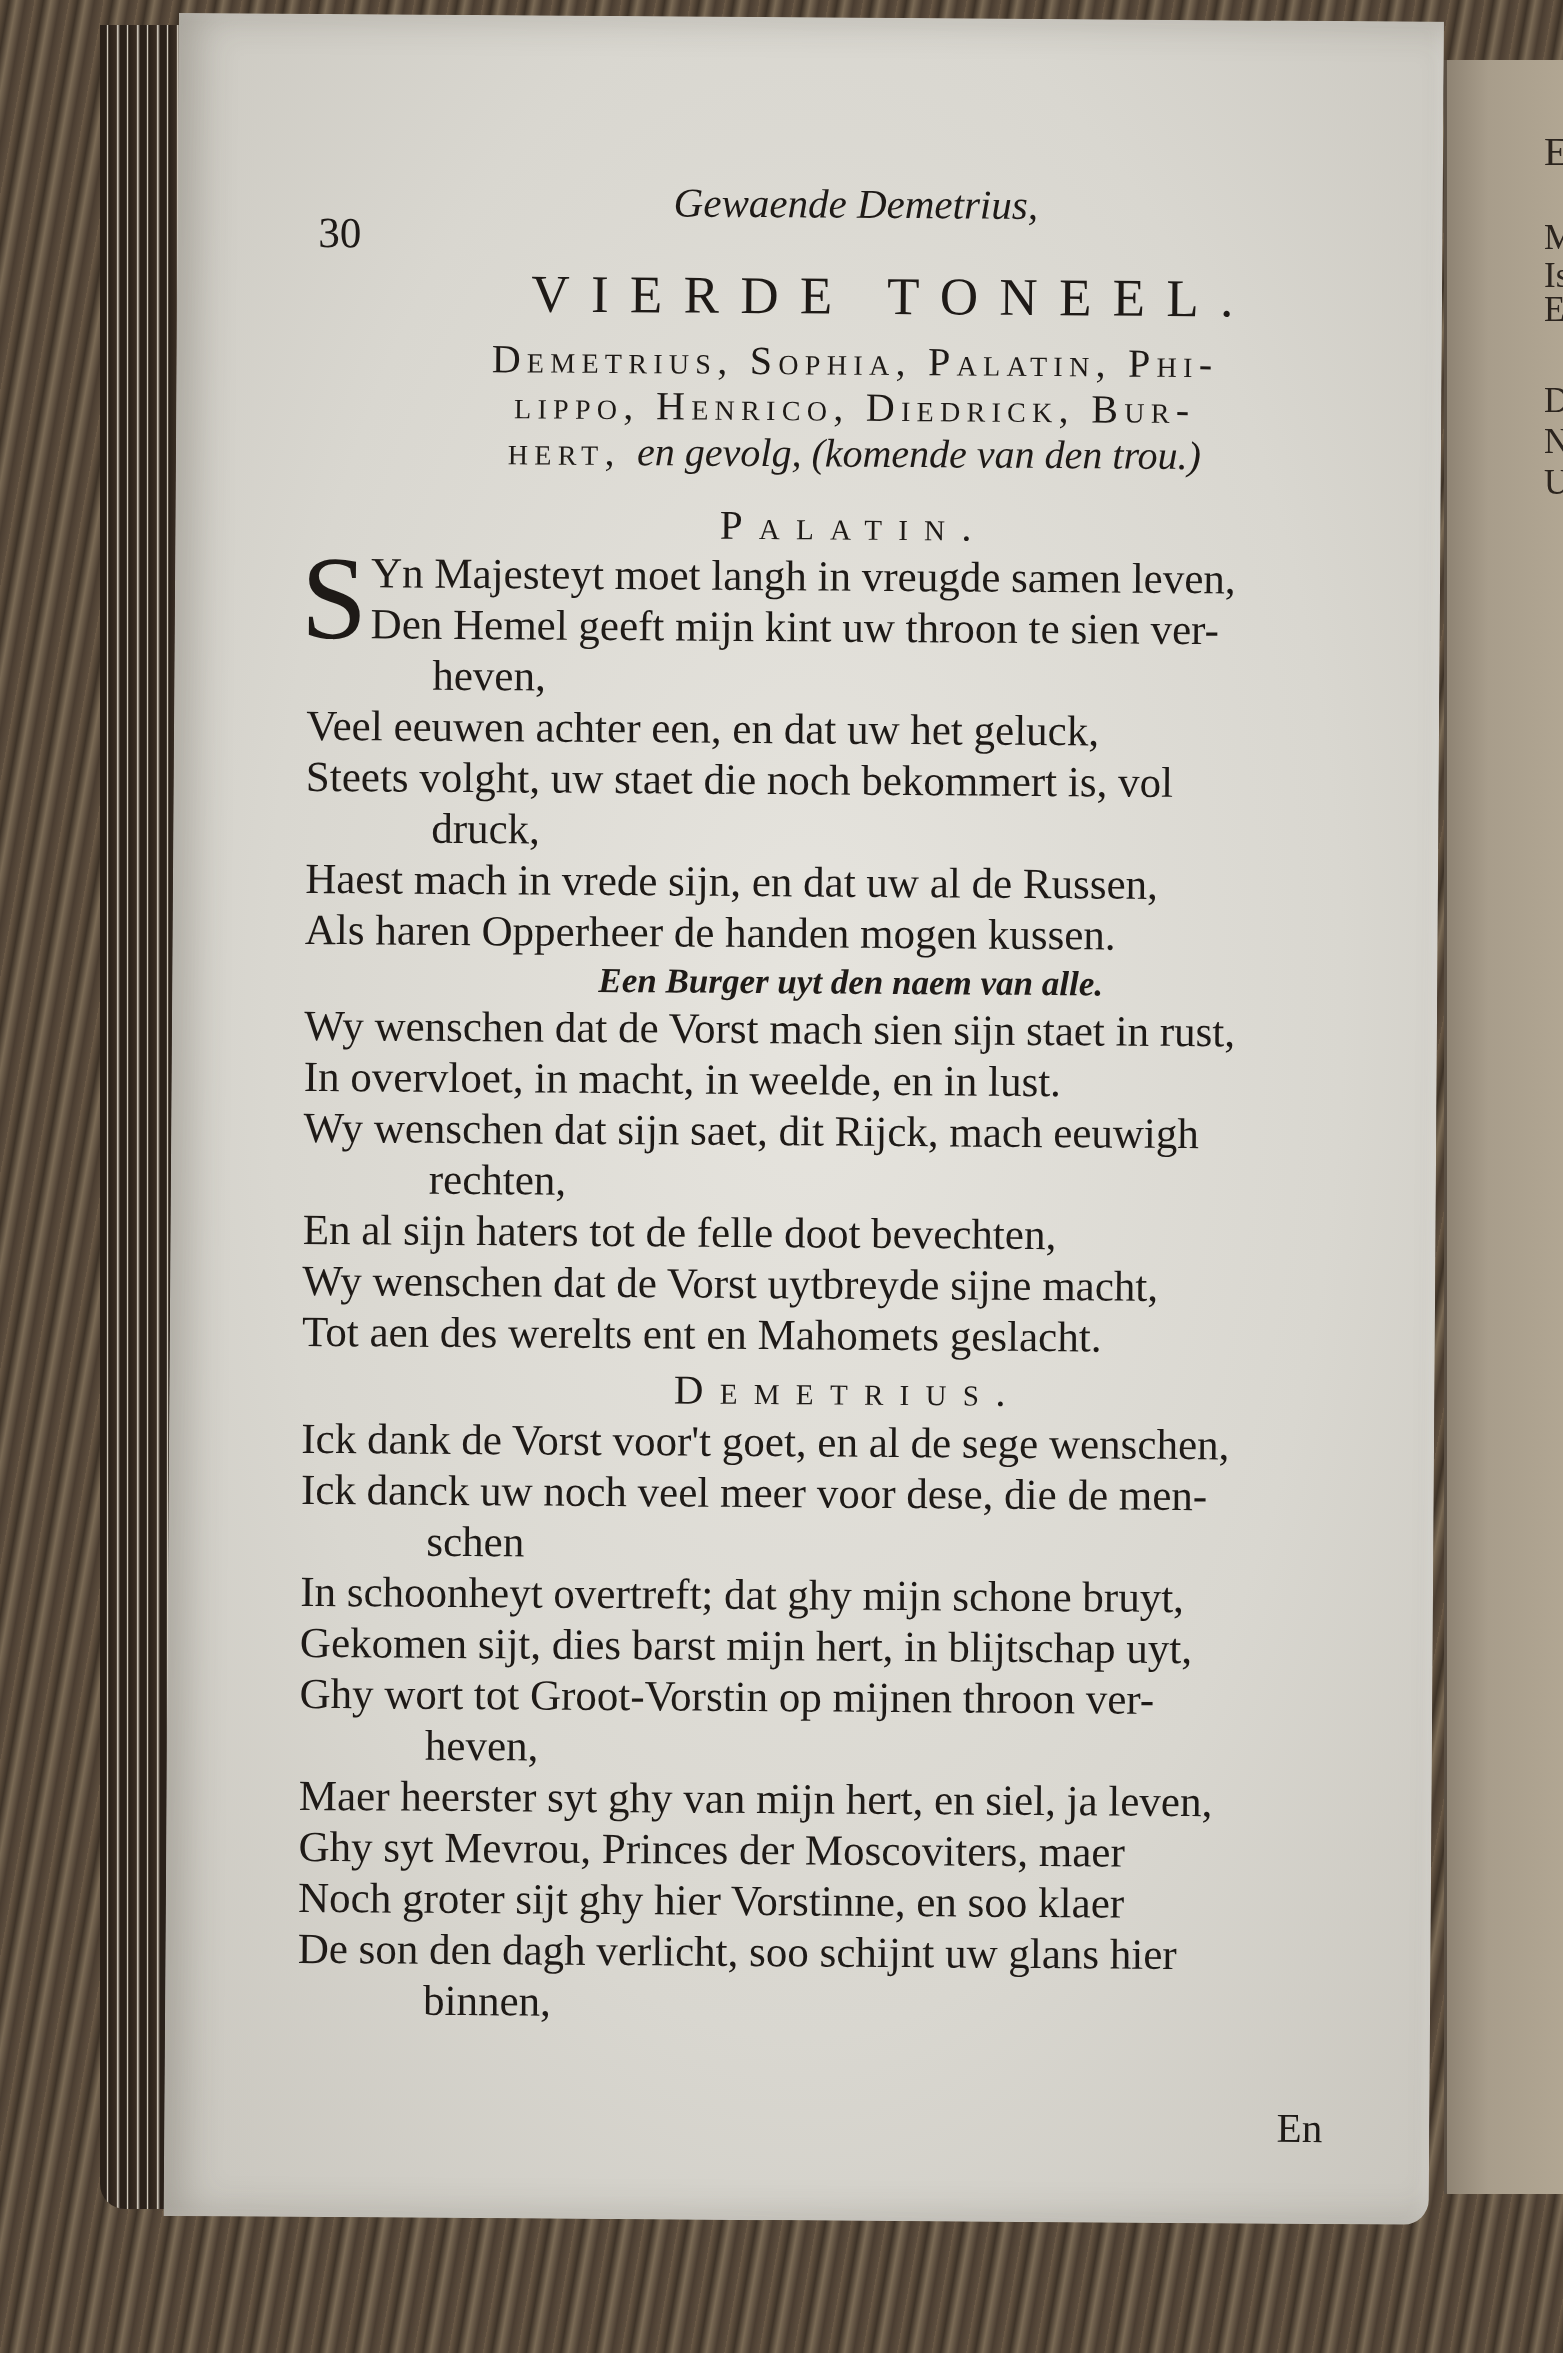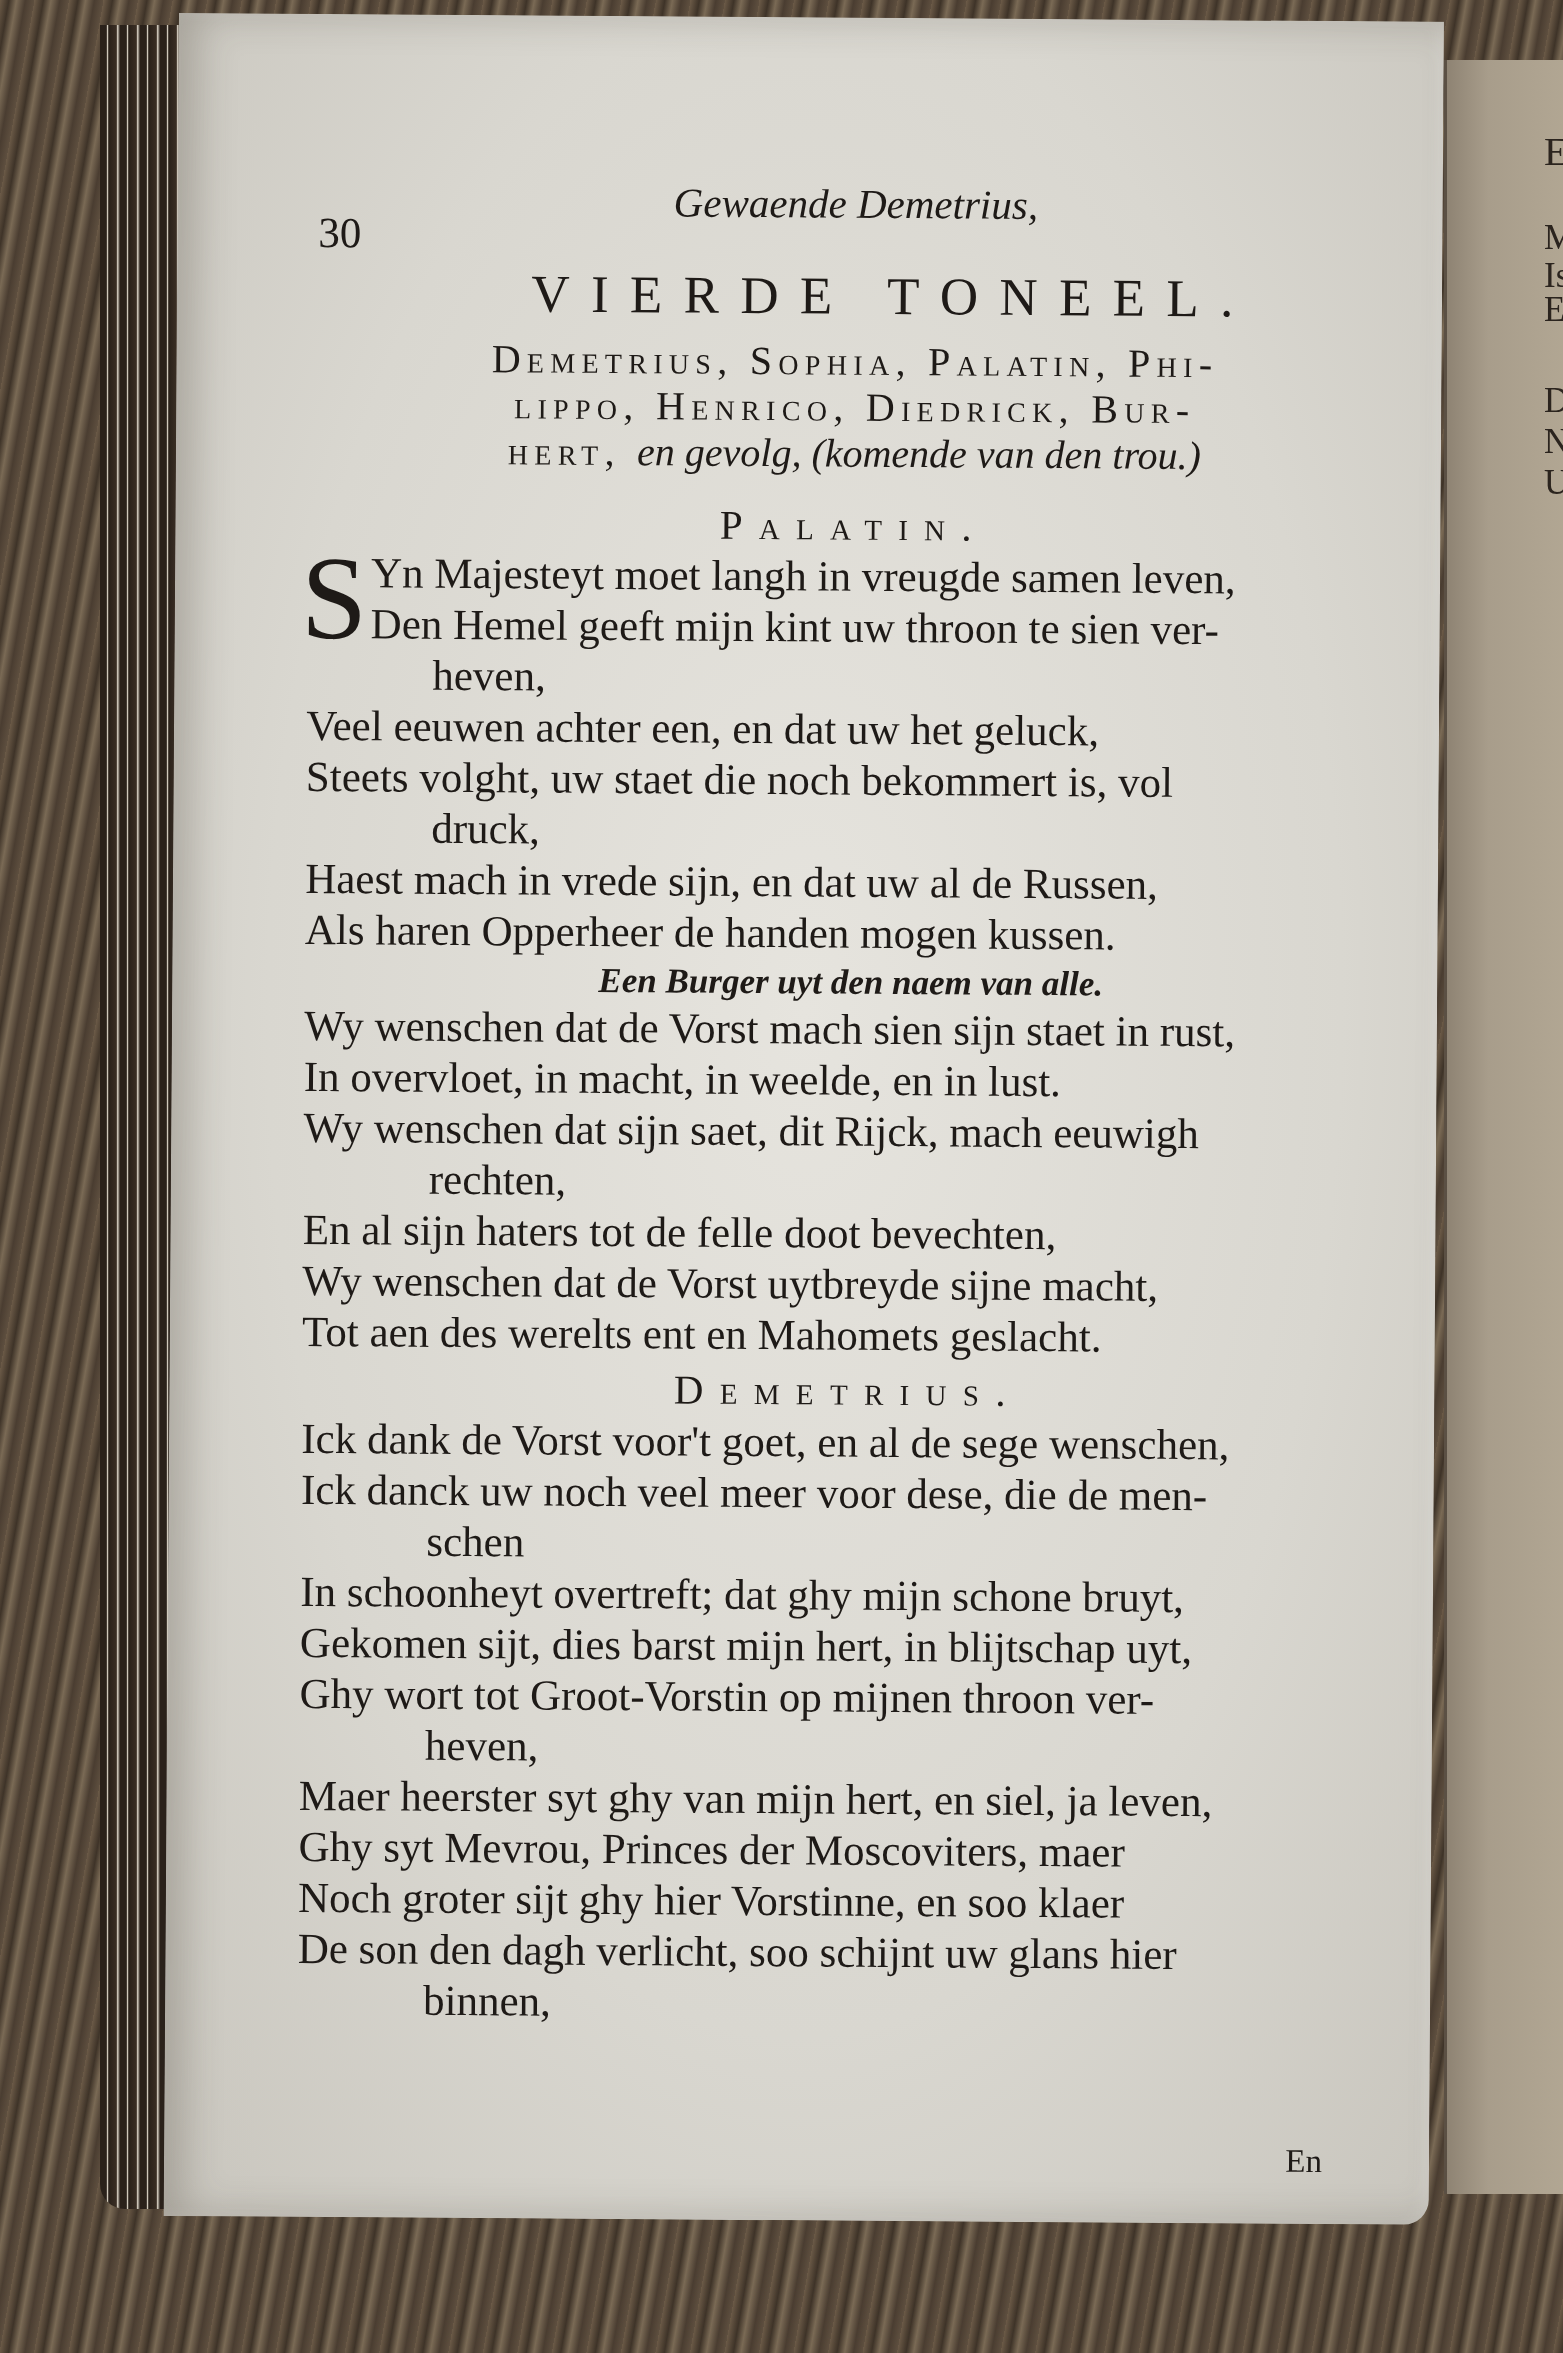--- a/index.html
+++ b/index.html
@@ -133,22 +133,22 @@
   .dropcap {
     float: left;
     font-size: 119px;
     line-height: 94px;
     margin-right: 3.8px;
     margin-top: 3.8px;
   }
   .catchword {
     position: absolute;
     right: 107px;
-    bottom: 44px;
-    font-size: 33px;
+    bottom: 72px;
+    font-size: 41px;
     color: #1e1a17;
   }
 </style>
 </head>
 <body>
 
 <div class="page-stack"></div>
 
 <div class="facing-page">
   <span class="facing-text" style="top:72px">E</span>

